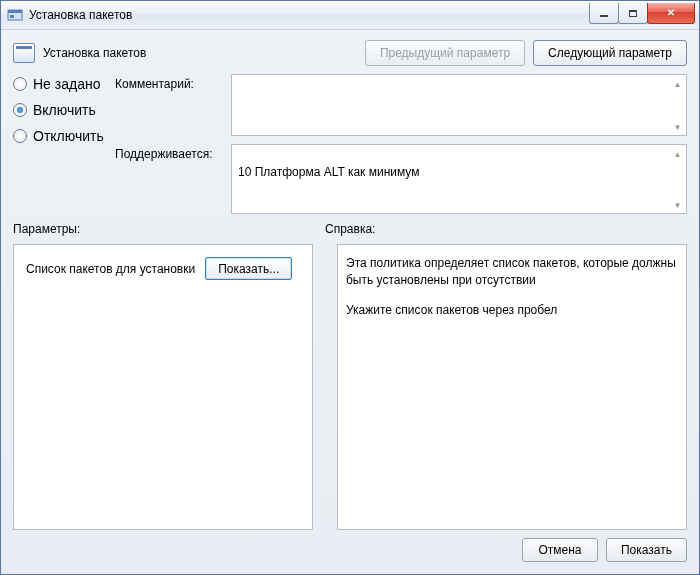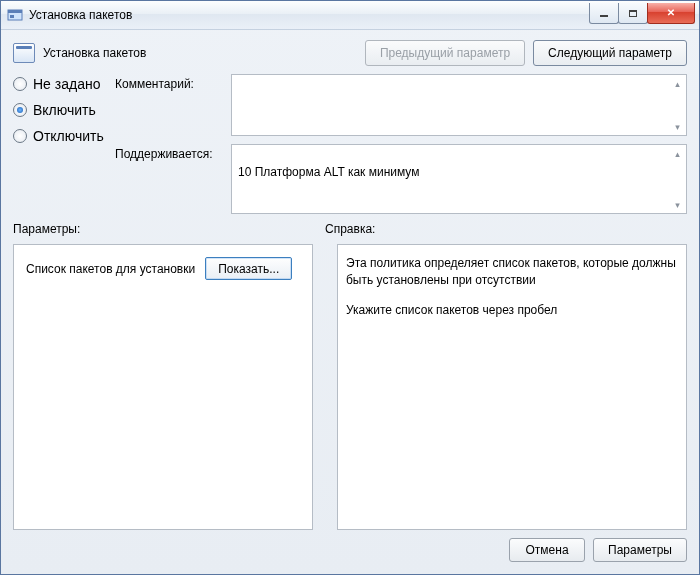--- a/index.html
+++ b/index.html
@@ -149,17 +149,17 @@
         </div>
       </div>
       <div class="panel help">
         <p class="help-para">Эта политика определяет список пакетов, которые должны быть установлены при отсутствии</p>
         <p class="help-para">Укажите список пакетов через пробел</p>
       </div>
     </div>
 
     <div class="footer">
       <button class="dlg-btn">Отмена</button>
-      <button class="dlg-btn">Параметры</button>
+      <button class="dlg-btn">Показать</button>
     </div>
 
   </div>
 </div>
 
 </body></html>

